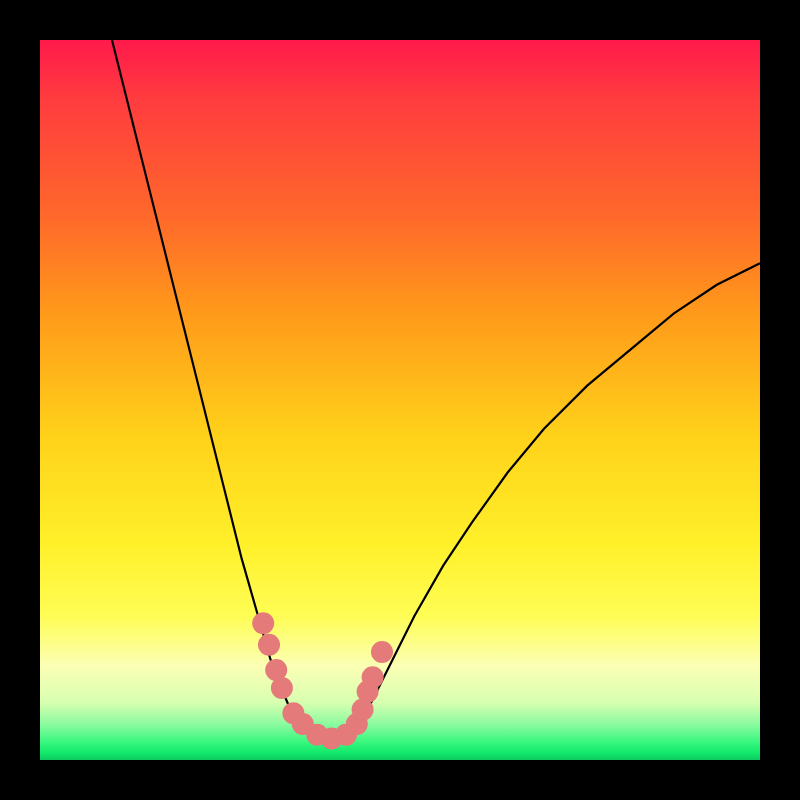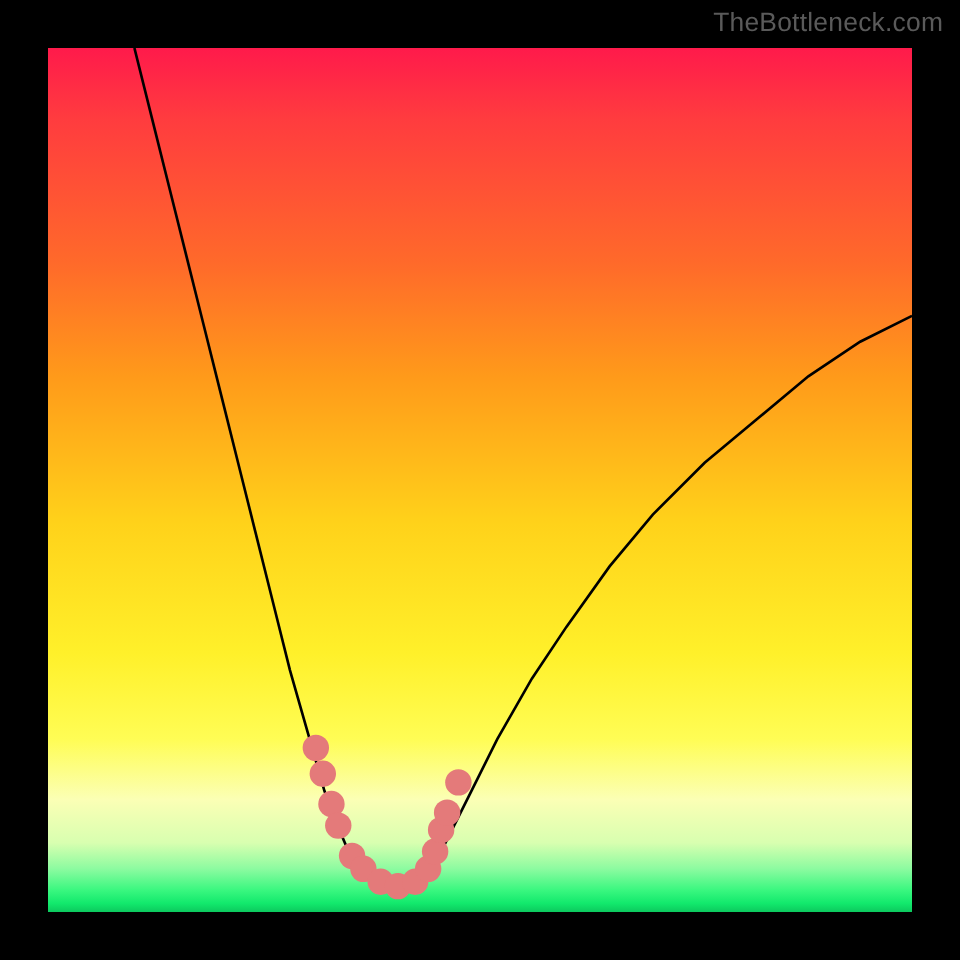--- a/index.html
+++ b/index.html
@@ -94,15 +94,14 @@
           <circle cx="306.0" cy="694.8" r="11" class="dot"></circle>
           <circle cx="316.8" cy="684.0" r="11" class="dot"></circle>
           <circle cx="322.6" cy="669.6" r="11" class="dot"></circle>
           <circle cx="327.6" cy="651.6" r="11" class="dot"></circle>
           <circle cx="332.6" cy="637.2" r="11" class="dot"></circle>
           <circle cx="342.0" cy="612.0" r="11" class="dot"></circle>
         </g>
     </svg>
   </div>
 
-  <div class="watermark">TheBottleneck.com</div>
 
 </div>
 
 </body></html>

